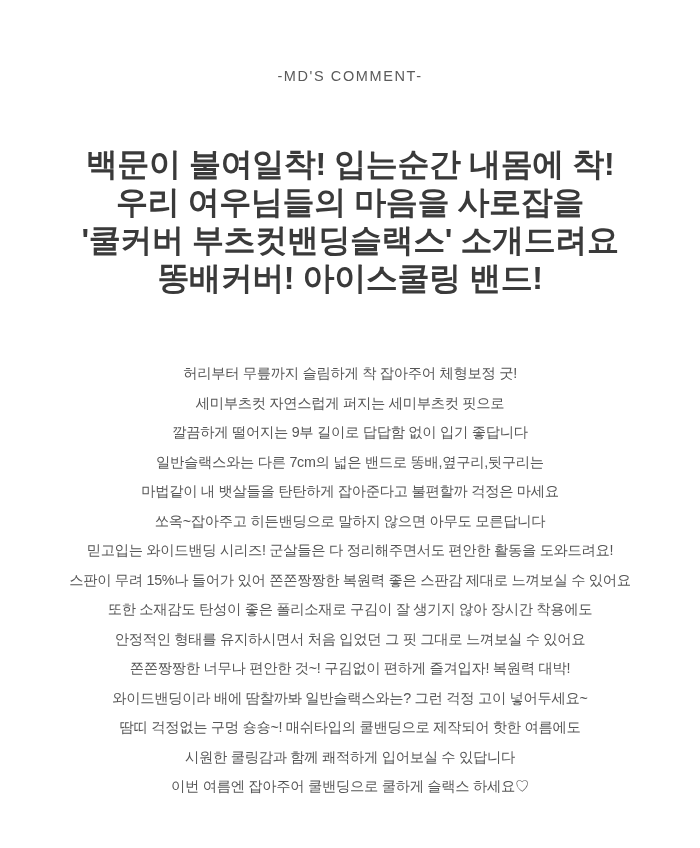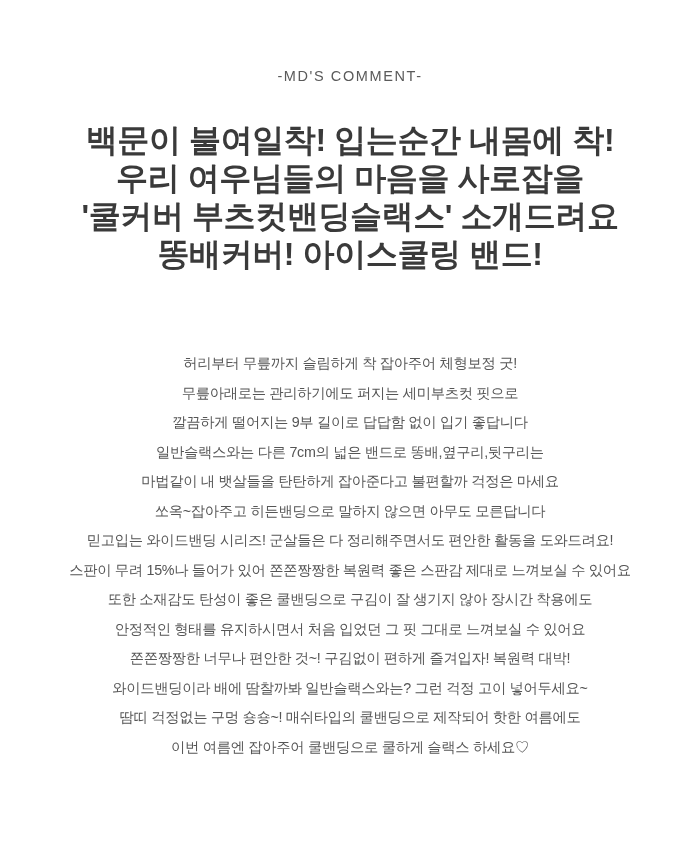--- a/index.html
+++ b/index.html
@@ -15,20 +15,21 @@
     overflow: hidden;
   }
   .page {
     width: 700px;
     height: 704px;
     position: relative;
     box-sizing: border-box;
     display: flex;
     flex-direction: column;
     align-items: center;
+    gap: 24px;
   }
   .md-label {
     margin-top: 68px;
     font-size: 14.5px;
     letter-spacing: 1.6px;
     color: #5a5a5a;
     font-weight: 400;
     text-align: center;
   }
   .headline {
@@ -37,21 +38,21 @@
     font-size: 32px;
     line-height: 38px;
     font-weight: 700;
     color: #3a3a3a;
     letter-spacing: -0.4px;
   }
   .headline div {
     white-space: nowrap;
   }
   .body-block {
-    margin-top: 76px;
+    margin-top: 38px;
     text-align: center;
     font-size: 14.3px;
     line-height: 29.5px;
     color: #555555;
     font-weight: 400;
     letter-spacing: -0.3px;
   }
   .body-block div {
     white-space: nowrap;
   }
@@ -65,28 +66,29 @@
 
   <div class="headline">
     <div>백문이 불여일착! 입는순간 내몸에 착!</div>
     <div>우리 여우님들의 마음을 사로잡을</div>
     <div>'쿨커버 부츠컷밴딩슬랙스' 소개드려요</div>
     <div>똥배커버! 아이스쿨링 밴드!</div>
   </div>
 
   <div class="body-block">
     <div>허리부터 무릎까지 슬림하게 착 잡아주어 체형보정 굿!</div>
-    <div>무릎아래로는 관리하기에도 퍼지는 세미부츠컷 핏으로</div>
+    <div>세미부츠컷 자연스럽게 퍼지는 세미부츠컷 핏으로</div>
     <div>깔끔하게 떨어지는 9부 길이로 답답함 없이 입기 좋답니다</div>
     <div>일반슬랙스와는 다른 7cm의 넓은 밴드로 똥배,옆구리,뒷구리는</div>
     <div>마법같이 내 뱃살들을 탄탄하게 잡아준다고 불편할까 걱정은 마세요</div>
     <div>쏘옥~잡아주고 히든밴딩으로 말하지 않으면 아무도 모른답니다</div>
     <div>믿고입는 와이드밴딩 시리즈! 군살들은 다 정리해주면서도 편안한 활동을 도와드려요!</div>
     <div>스판이 무려 15%나 들어가 있어 쫀쫀짱짱한 복원력 좋은 스판감 제대로 느껴보실 수 있어요</div>
-    <div>또한 소재감도 탄성이 좋은 쿨밴딩으로 구김이 잘 생기지 않아 장시간 착용에도</div>
+    <div>또한 소재감도 탄성이 좋은 폴리소재로 구김이 잘 생기지 않아 장시간 착용에도</div>
     <div>안정적인 형태를 유지하시면서 처음 입었던 그 핏 그대로 느껴보실 수 있어요</div>
     <div>쫀쫀짱짱한 너무나 편안한 것~! 구김없이 편하게 즐겨입자! 복원력 대박!</div>
     <div>와이드밴딩이라 배에 땀찰까봐 일반슬랙스와는? 그런 걱정 고이 넣어두세요~</div>
     <div>땀띠 걱정없는 구멍 숑숑~! 매쉬타입의 쿨밴딩으로 제작되어 핫한 여름에도</div>
+    <div>시원한 쿨링감과 함께 쾌적하게 입어보실 수 있답니다</div>
     <div>이번 여름엔 잡아주어 쿨밴딩으로 쿨하게 슬랙스 하세요♡</div>
   </div>
 
 </div>
 
 </body></html>

